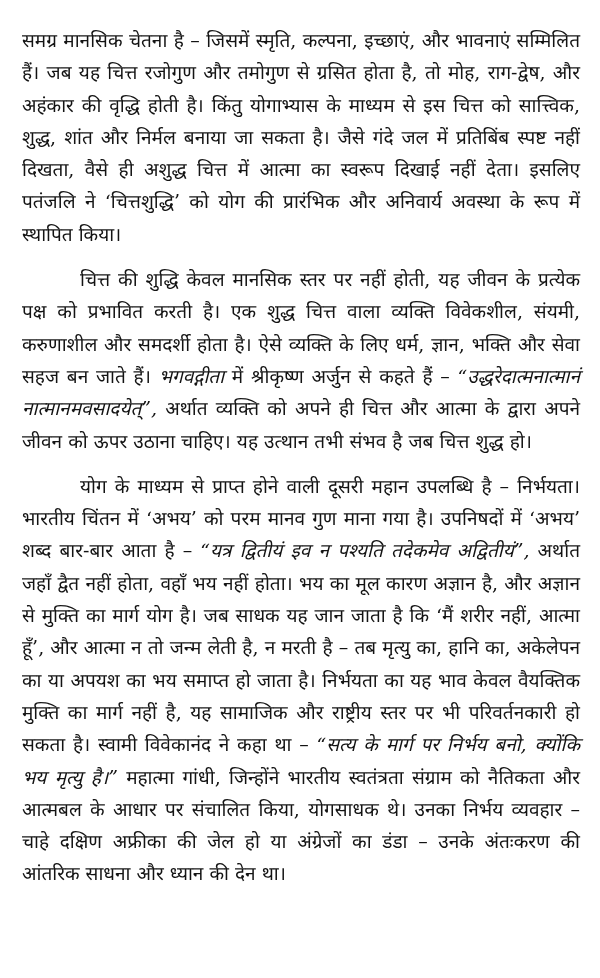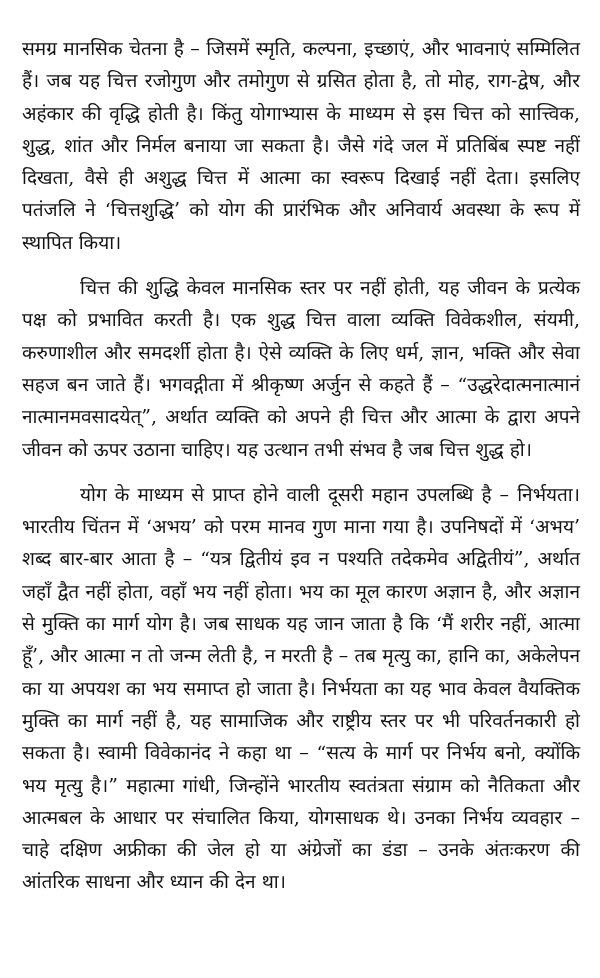--- a/index.html
+++ b/index.html
@@ -18,26 +18,27 @@
     height: 978px;
     padding: 24px 20px 16px 22px;
     font-family: "DejaVu Serif", "Liberation Serif", serif;
     font-size: 19px;
     line-height: 1.7;
     color: #131313;
     text-align: justify;
     text-justify: inter-word;
   }
   .para {
-    margin: 8px 0 13px 0;
+    margin: 0 0 13px 0;
   }
   .para.indented {
     text-indent: 58px;
   }
   .seg.italic {
+    font-style: italic;
   }
 </style>
 </head>
 <body>
 
 <div class="page">
 
   <p class="para"><span class="seg">समग्र मानसिक चेतना है – जिसमें स्मृति, कल्पना, इच्छाएं, और भावनाएं सम्मिलित हैं। जब यह चित्त रजोगुण और तमोगुण से ग्रसित होता है, तो मोह, राग-द्वेष, और अहंकार की वृद्धि होती है। किंतु योगाभ्यास के माध्यम से इस चित्त को सात्त्विक, शुद्ध, शांत और निर्मल बनाया जा सकता है। जैसे गंदे जल में प्रतिबिंब स्पष्ट नहीं दिखता, वैसे ही अशुद्ध चित्त में आत्मा का स्वरूप दिखाई नहीं देता। इसलिए पतंजलि ने ‘चित्तशुद्धि’ को योग की प्रारंभिक और अनिवार्य अवस्था के रूप में स्थापित किया।</span></p>
 
   <p class="para indented"><span class="seg">चित्त की शुद्धि केवल मानसिक स्तर पर नहीं होती, यह जीवन के प्रत्येक पक्ष को प्रभावित करती है। एक शुद्ध चित्त वाला व्यक्ति विवेकशील, संयमी, करुणाशील और समदर्शी होता है। ऐसे व्यक्ति के लिए धर्म, ज्ञान, भक्ति और सेवा सहज बन जाते हैं। </span><span class="seg italic">भगवद्गीता</span><span class="seg"> में श्रीकृष्ण अर्जुन से कहते हैं – </span><span class="seg italic">“उद्धरेदात्मनात्मानं नात्मानमवसादयेत्”,</span><span class="seg"> अर्थात व्यक्ति को अपने ही चित्त और आत्मा के द्वारा अपने जीवन को ऊपर उठाना चाहिए। यह उत्थान तभी संभव है जब चित्त शुद्ध हो।</span></p>

